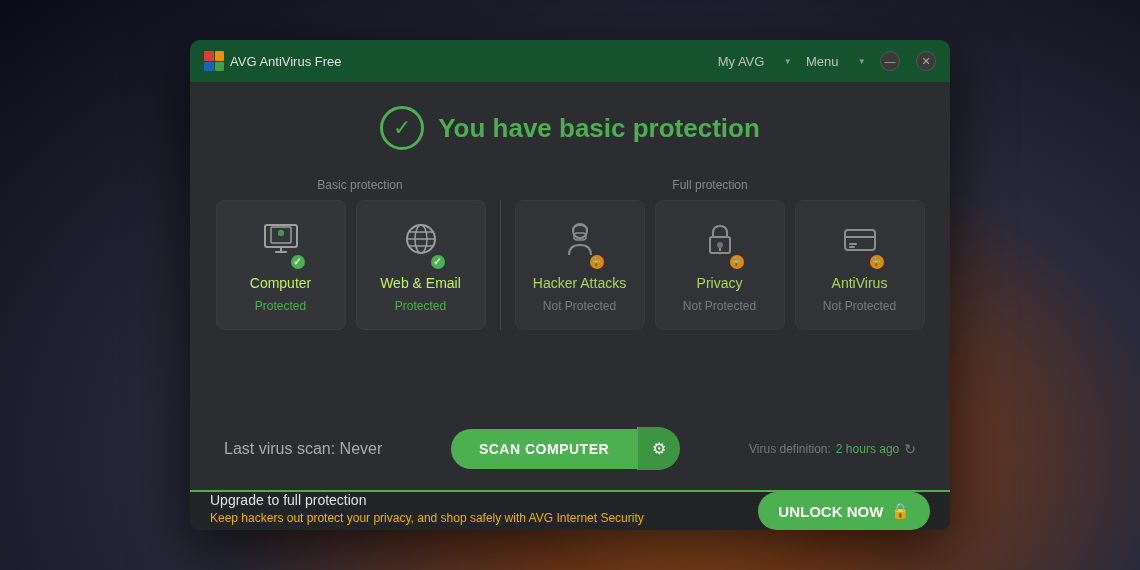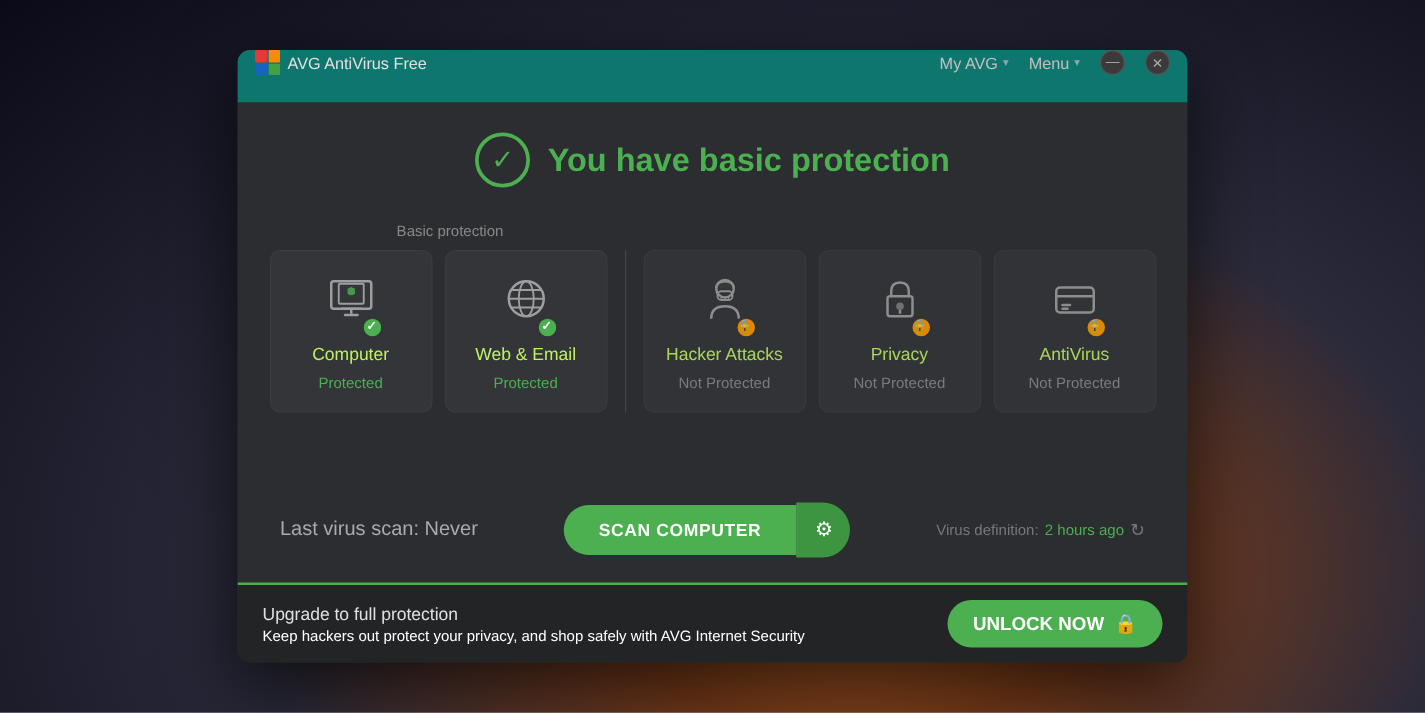--- a/index.html
+++ b/index.html
@@ -21,24 +21,24 @@
       background: #2b2d30;
       border-radius: 10px;
       overflow: hidden;
       box-shadow: 0 20px 60px rgba(0,0,0,0.7);
       display: flex;
       flex-direction: column;
     }
 
     
     .titlebar {
-      background: #0f766e;
+      background: #14532d;
       height: 42px;
       display: flex;
-      align-items: flex-start;
+      align-items: center;
       padding: 0 14px;
       flex-shrink: 0;
     }
 
     .titlebar-logo {
       display: flex;
       align-items: center;
       gap: 6px;
       flex: 1;
     }
@@ -72,21 +72,21 @@
       align-items: center;
       gap: 16px;
     }
 
     .titlebar-menu-item {
       color: #c0c0c0;
       font-size: 13px;
       cursor: pointer;
       display: flex;
       align-items: center;
-      gap: 4px;
+      gap: 21px;
     }
 
     .chevron-down {
       font-size: 9px;
       opacity: 0.7;
     }
 
     .titlebar-btn {
       width: 20px;
       height: 20px;
@@ -283,38 +283,38 @@
     .refresh-icon {
       color: #777;
       font-size: 14px;
       cursor: pointer;
     }
 
     
     .footer-banner {
       background: #222426;
       border-top: 2px solid #4caf50;
-      padding: 12px 20px;
-      display: flex;
-      align-items: center;
+      padding: 0 20px;
+      display: flex;
+      align-items: flex-start;
       justify-content: space-between;
       flex-shrink: 0;
     }
 
     .footer-text-block {}
 
     .footer-title {
       color: #e0e0e0;
       font-size: 14px;
       font-weight: 500;
       margin-bottom: 3px;
     }
 
     .footer-subtitle {
-      color: #ffffff;
+      color: #eab308;
       font-size: 12px;
     }
 
     .unlock-btn {
       background: #4caf50;
       color: #fff;
       border: none;
       border-radius: 22px;
       padding: 10px 20px;
       font-size: 15px;
@@ -380,20 +380,21 @@
 
     <div class="protection-status">
       <div class="status-circle">
         <span>✓</span>
       </div>
       <div class="status-text">You have basic protection</div>
     </div>
 
     <div class="cards-labels-row">
       <div class="label-basic">Basic protection</div>
+      <div class="label-full">Full protection</div>
     </div>
 
     <div class="cards-row">
 
       <div class="card protected">
         <div class="card-icon">
           <svg viewBox="0 0 44 44" fill="none">
             <rect x="6" y="8" width="32" height="22" rx="2" stroke="#9e9e9e" stroke-width="2" fill="none"></rect>
             <rect x="12" y="10" width="20" height="16" rx="1" stroke="#9e9e9e" stroke-width="1.5" fill="none"></rect>
             <path d="M14 30 H30 M22 30 V34" stroke="#9e9e9e" stroke-width="2"></path>

